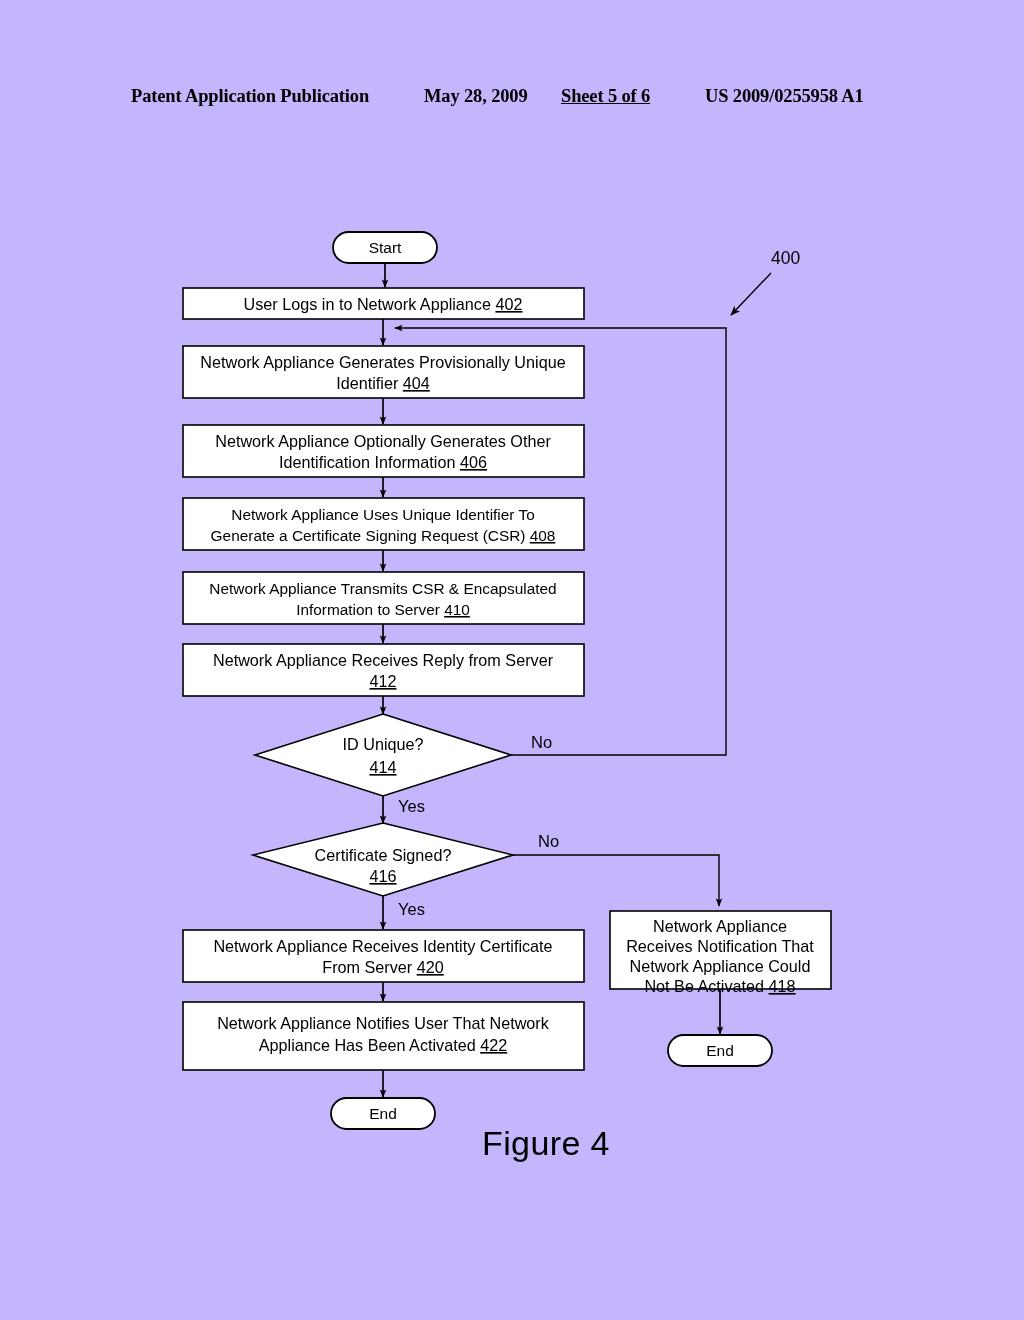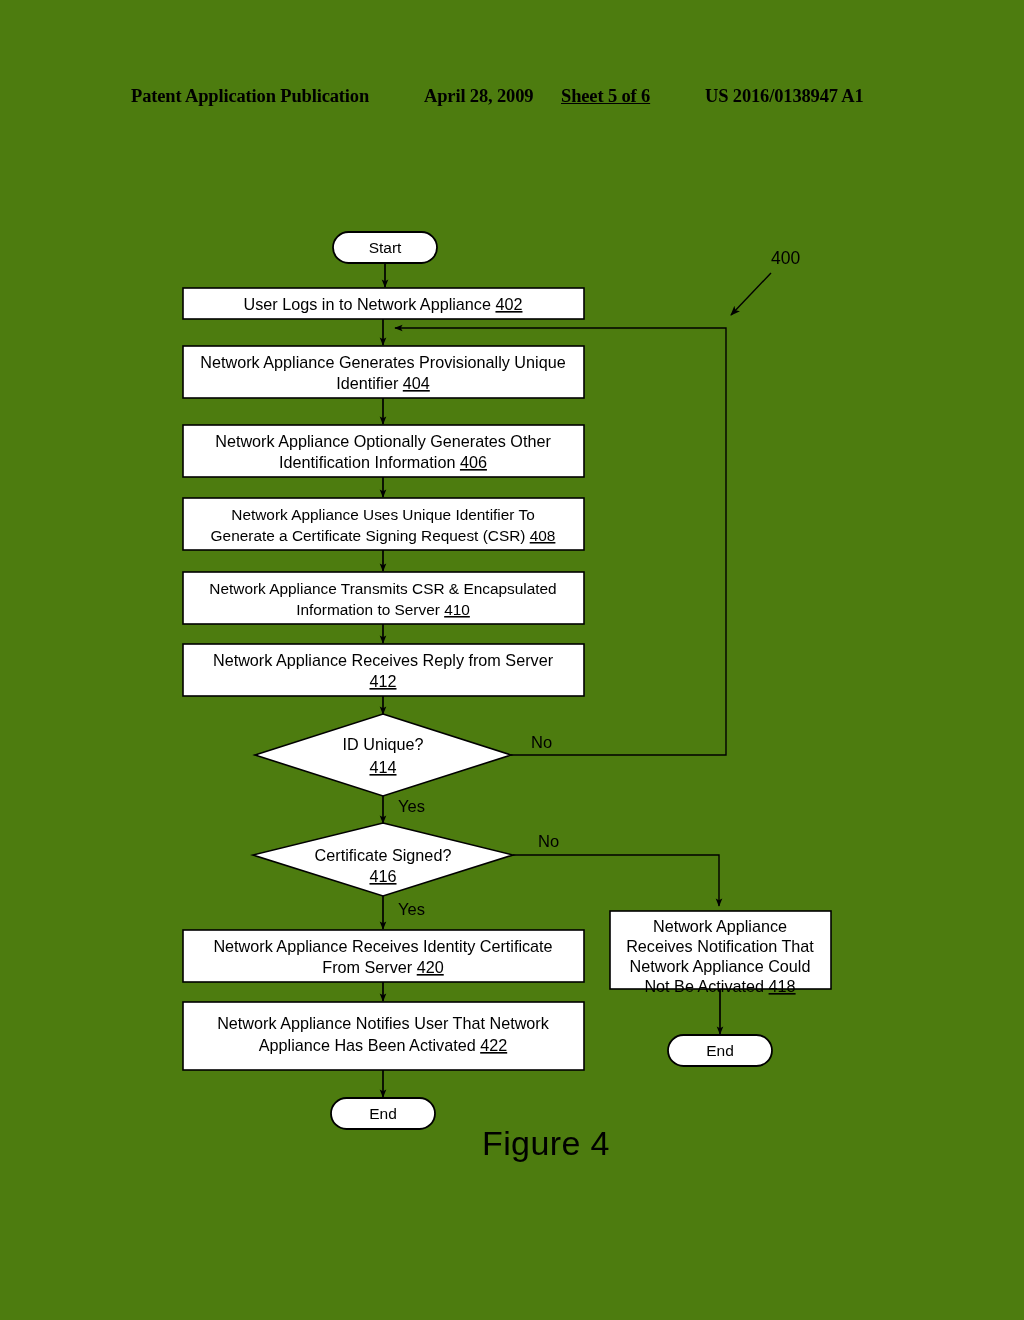--- a/index.html
+++ b/index.html
@@ -12,21 +12,21 @@
     height: 1320px;
     position: relative;
     font-family: "Liberation Sans", sans-serif;
     color: #000000;
     overflow: hidden;
   }
   #page {
     position: relative;
     width: 1024px;
     height: 1320px;
-    background: #4d7c0f;
+    background: #c4b5fd;
   }
   
   #header {
     position: absolute;
     left: 0;
     top: 86px;
     width: 1024px;
     height: 26px;
     display: flex;
     flex-direction: row;
@@ -111,23 +111,23 @@
     text-anchor: start;
   }
 </style>
 </head>
 <body>
 
 <div id="page">
 
   <div id="header">
     <span class="h-pub">Patent Application Publication</span>
-    <span class="h-date">April 28, 2009</span>
+    <span class="h-date">May 28, 2009</span>
     <span class="h-sheet">Sheet 5 of 6</span>
-    <span class="h-num">US 2016/0138947 A1</span>
+    <span class="h-num">US 2009/0255958 A1</span>
   </div>
 
   <svg id="flow" viewBox="0 0 1024 1320">
     <defs>
       <marker id="arrowhead" markerWidth="9" markerHeight="9" refX="7.6" refY="3.6" orient="auto" markerUnits="userSpaceOnUse">
         <path d="M0,0.3 L8.4,3.6 L0,6.9 L1.9,3.6 Z" fill="#000000"></path>
       </marker>
       <marker id="arrowhead-left" markerWidth="9" markerHeight="9" refX="7.6" refY="3.6" orient="auto" markerUnits="userSpaceOnUse">
         <path d="M0,0.3 L8.4,3.6 L0,6.9 L1.9,3.6 Z" fill="#000000"></path>
       </marker>

